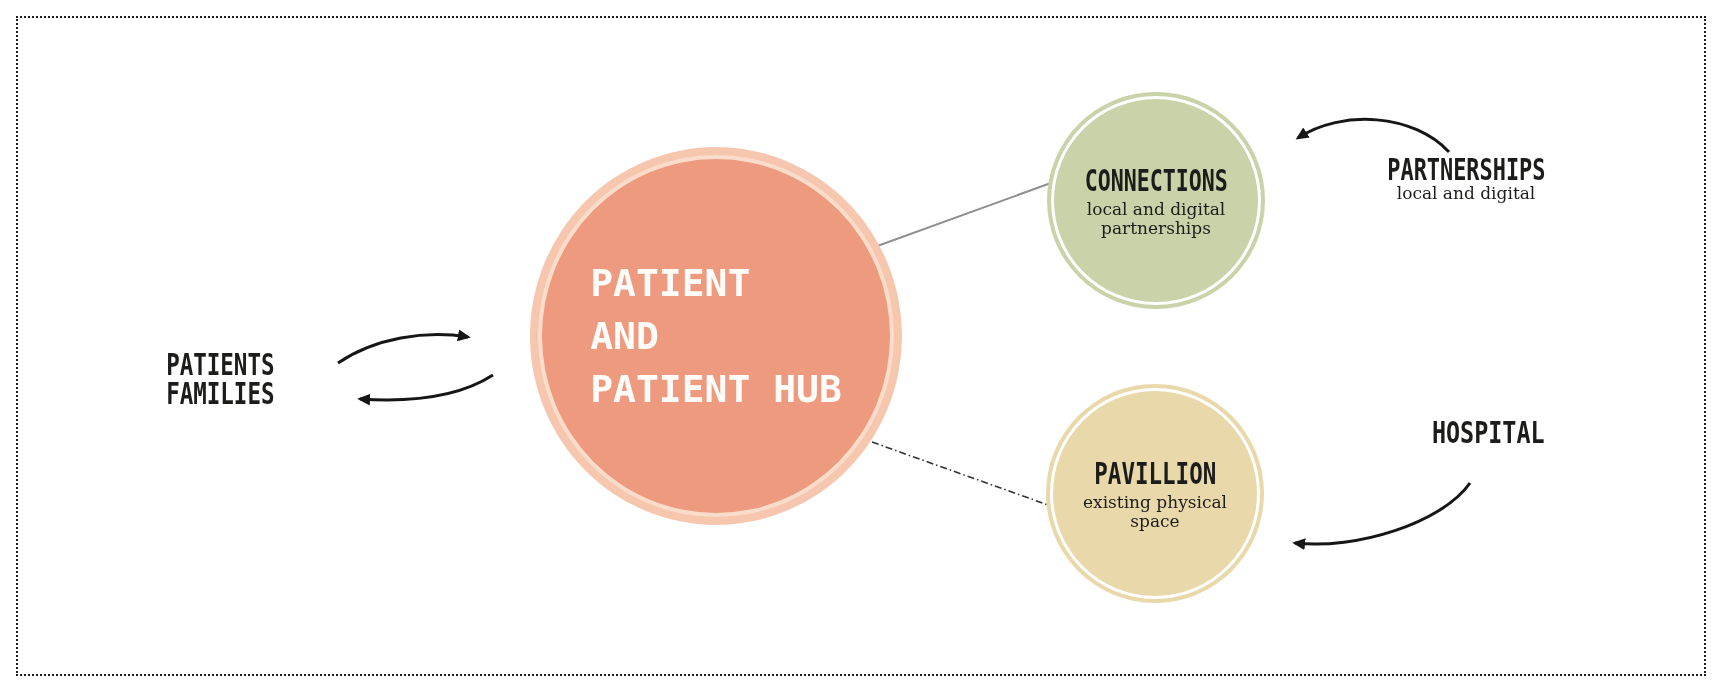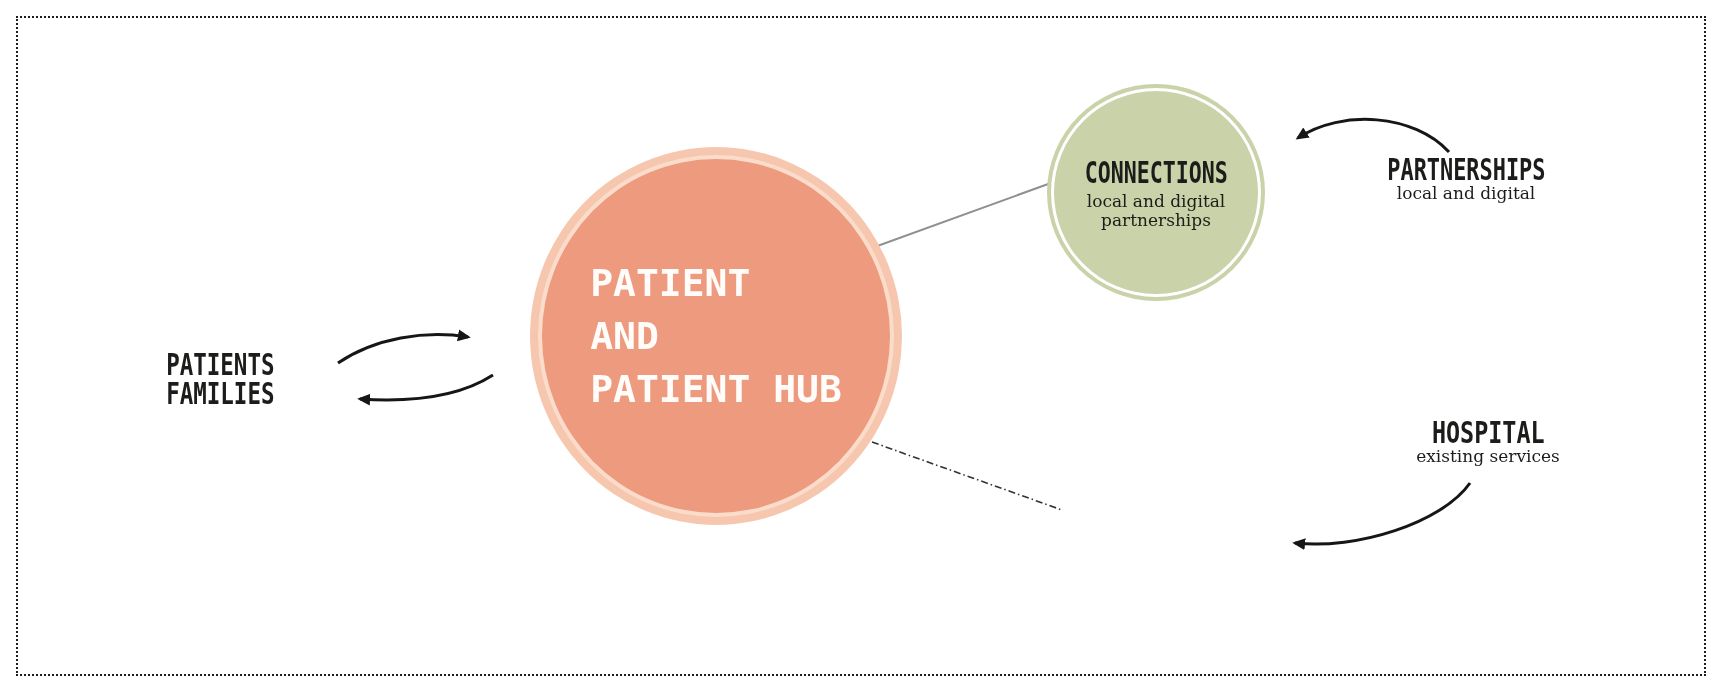--- a/index.html
+++ b/index.html
@@ -40,21 +40,21 @@
   .hub-text {
     color: var(--hub-text, #FFFCFA);
     font-size: 38px; line-height: 53px; font-weight: bold;
     text-align: left; white-space: nowrap;
   }
   .sat { display: flex; flex-direction: column; align-items: center; justify-content: center; }
   .sat::before {
     content: ""; position: absolute; inset: 4px;
     border: 3px solid #ffffff; border-radius: 50%;
   }
-  .connections-circle { left: 1047px; top: 84px; width: 218px; height: 217px; background: var(--connections-fill, #C9D2A8); }
+  .connections-circle { left: 1047px; top: 92px; width: 218px; height: 217px; background: var(--connections-fill, #C9D2A8); }
   .pavillion-circle { left: 1046px; top: 384px; width: 218px; height: 219px; background: var(--pavillion-fill, #E9D8AA); }
 
   .circle-title {
     font-weight: bold; font-size: 30px; line-height: 34px;
     white-space: nowrap; display: inline-block; transform-origin: 50% 50%;
   }
   .sx72 { transform: scaleX(0.72); }
   .sx75 { transform: scaleX(0.75); }
   .serif-sub {
     font-family: "DejaVu Serif", serif;
@@ -109,31 +109,37 @@
   </div>
 
   <div class="circle sat connections-circle">
     <span class="circle-title sx72">CONNECTIONS</span>
     <div class="serif-sub">
       <div>local and digital</div>
       <div>partnerships</div>
     </div>
   </div>
 
+  <div class="circle sat pavillion-circle">
+    <span class="circle-title sx75">PAVILLION</span>
+    <div class="serif-sub">
+      <div>existing physical</div>
+      <div>space</div>
+    </div>
+  </div>
 
   <div class="label-block patients-block">
     <span class="label-title">
       <span style="display:block">PATIENTS</span>
       <span style="display:block">FAMILIES</span>
     </span>
   </div>
 
   <div class="label-block partnerships-block">
     <span class="label-title">PARTNERSHIPS</span>
     <div class="serif-sub">local and digital</div>
   </div>
 
   <div class="label-block hospital-block">
     <span class="label-title">HOSPITAL</span>
-    <div class="serif-sub">existing services</div>
   </div>
 
 </div>
 
 </body></html>

